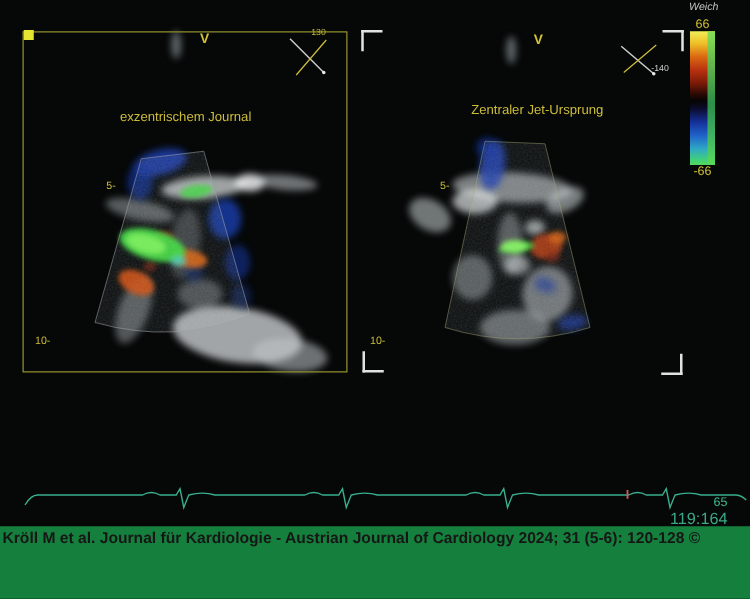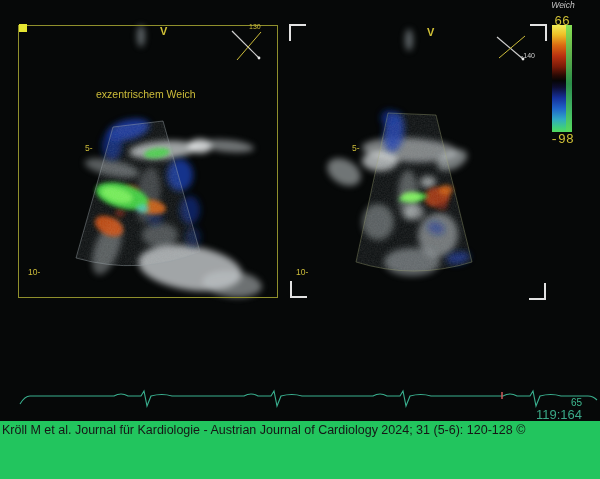--- a/index.html
+++ b/index.html
@@ -19,40 +19,40 @@
   .br-tl{left:289px;top:24px;border-left:2px solid #e2e2e2;border-top:2px solid #e2e2e2;}
   .br-tr{left:530px;top:24px;border-right:2px solid #e2e2e2;border-top:2px solid #e2e2e2;}
   .br-bl{left:290px;top:281px;border-left:2px solid #e2e2e2;border-bottom:2px solid #e2e2e2;}
   .br-br{left:529px;top:283px;border-right:2px solid #e2e2e2;border-bottom:2px solid #e2e2e2;}
   
   .ylw{color:#cdbd3a;}
   .v-label{font-size:11px;font-weight:bold;color:#d2c237;}
   .annot{font-size:10.5px;color:#cdbd3a;white-space:nowrap;line-height:13px;}
   .depth{font-size:8.5px;color:#cdbd3a;}
   .angle{font-size:7px;}
-  .cb-num{font-size:13px;color:#d2c237;text-align:center;font-family:Liberation Mono, monospace;}
+  .cb-num{font-size:10px;color:#d2c237;text-align:center;}
   .weich{font-size:8.5px;color:#c4c4c4;text-align:center;font-style:italic;}
   .hr-val{font-size:10px;color:#3fbb92;text-align:right;}
   .hr-det{font-size:13px;color:#3aa887;text-align:right;}
   
   .cbar{
     left:552px;top:25px;width:20px;height:107px;
     background:linear-gradient(180deg,
       #f2ee58 0%,#eec027 9%,#da6a12 19%,#b93110 29%,#7a1a08 39%,
       #2a0a04 47%,#050505 52%,#0c0c2e 58%,#15309a 68%,#1f63c9 78%,
       #2fa8c4 88%,#3fcf7c 96%,#52d95f 100%);
   }
   .cbar-green{
     position:absolute;right:0;top:0;width:6px;height:100%;
     background:linear-gradient(180deg,#7ade55,#2f9e4f 55%,#58d95c);
     opacity:.9;
   }
   
   .footer{
-    left:0;top:421px;width:600px;height:58px;background:#22c55e;
+    left:0;top:421px;width:600px;height:58px;background:#15803d;font-weight:bold;
   }
   .citation{
     position:absolute;left:2px;top:2px;
     font-size:12.5px;color:#161616;white-space:nowrap;
   }
 </style>
 </head>
 <body>
 
 <div class="stage">
@@ -181,33 +181,34 @@
   <div class="abs bracket br-tr"></div>
   <div class="abs bracket br-bl"></div>
   <div class="abs bracket br-br"></div>
 
   <div class="abs v-label" style="left:160px;top:25px">V</div>
   <div class="abs v-label" style="left:427px;top:26px">V</div>
 
   <div class="abs angle ylw" style="left:249px;top:23px">130</div>
   <div class="abs angle" style="left:521px;top:52px;color:#cfcfcf">-140</div>
 
-  <div class="abs annot" style="left:96px;top:88px">exzentrischem Weich</div>
+  <div class="abs annot" style="left:96px;top:88px">exzentrischem Journal</div>
+  <div class="abs annot" style="left:377px;top:82px">Zentraler Jet-Ursprung</div>
 
   <div class="abs depth" style="left:85px;top:143px">5-</div>
   <div class="abs depth" style="left:28px;top:267px">10-</div>
   <div class="abs depth" style="left:352px;top:143px">5-</div>
   <div class="abs depth" style="left:296px;top:267px">10-</div>
 
   <div class="abs weich" style="left:546px;top:0;width:34px">Weich</div>
   <div class="abs cb-num" style="left:552px;top:14px;width:20px">66</div>
   <div class="abs cbar">
     <div class="cbar-green"></div>
   </div>
-  <div class="abs cb-num" style="left:548px;top:132px;width:28px">-98</div>
+  <div class="abs cb-num" style="left:548px;top:132px;width:28px">-66</div>
 
   <div class="abs hr-val" style="left:540px;top:397px;width:42px">65</div>
   <div class="abs hr-det" style="left:516px;top:407px;width:66px">119:164 HR</div>
 
   <div class="abs footer">
     <div class="citation">Kröll M et al. Journal für Kardiologie - Austrian Journal of Cardiology 2024; 31 (5-6): 120-128 ©</div>
   </div>
 
 </div>
 

